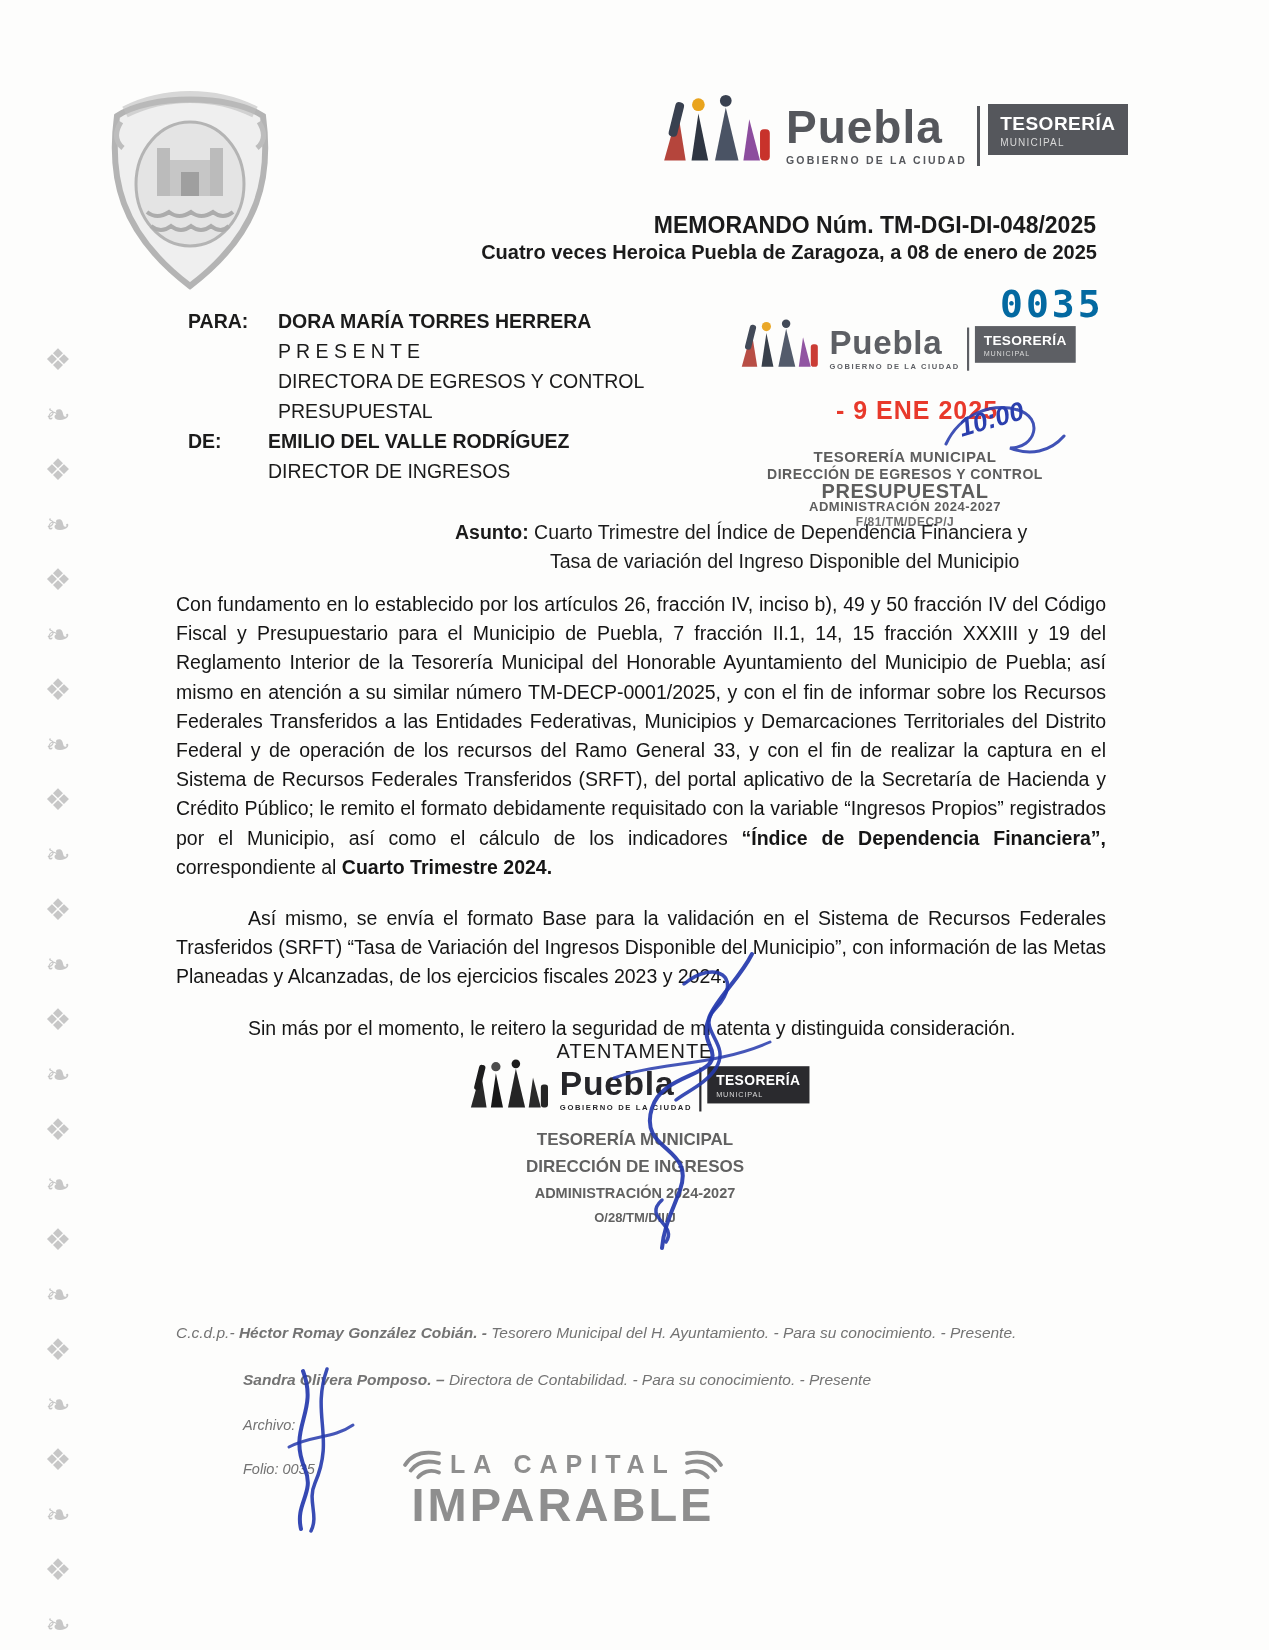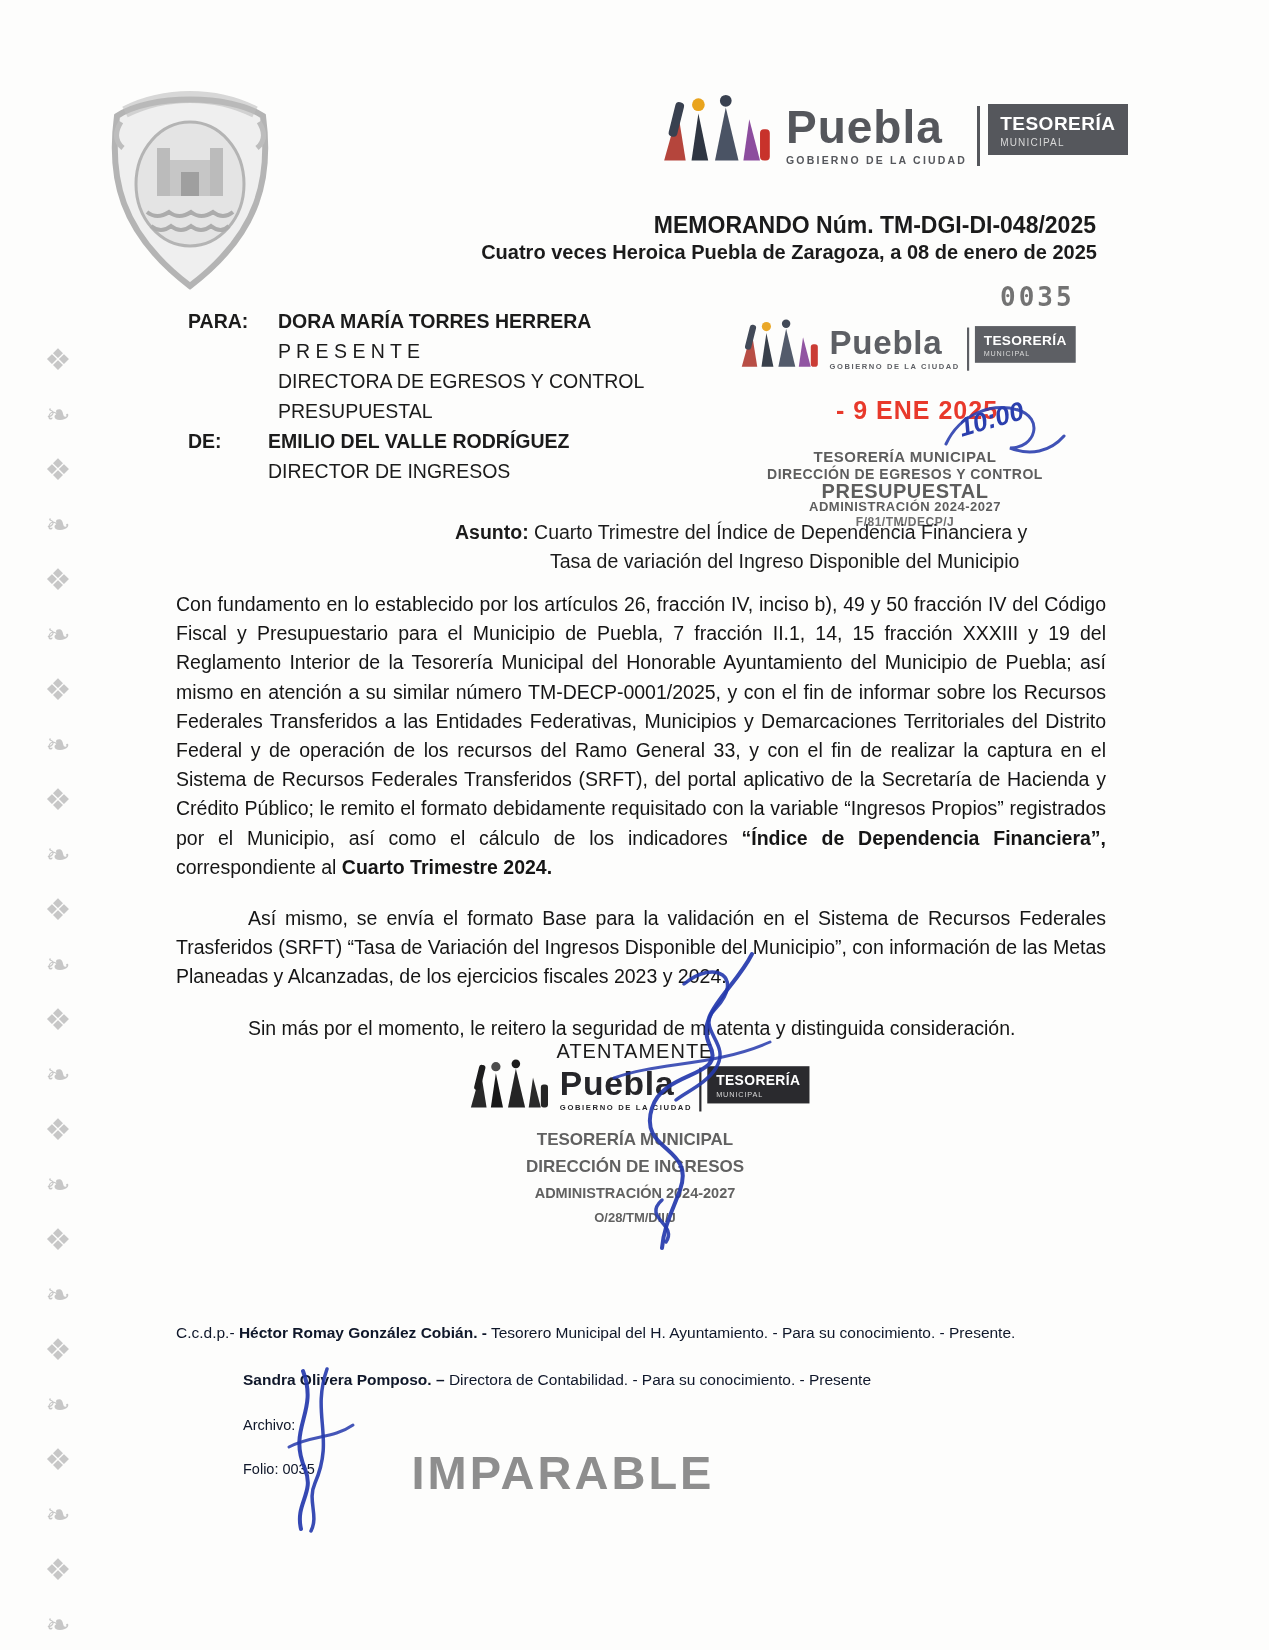--- a/index.html
+++ b/index.html
@@ -38,21 +38,21 @@
   .logo-dark .badge { background:#2a2a2e; }
   .logo-dark .logo-divider { background:#2a2a2e; }
   .logo-dark .logo-icons { filter:grayscale(1) brightness(.45); }
 
   
   .memo-num  { position:absolute; top:212px; right:173px; font-size:23px; font-weight:bold; }
   .date-line { position:absolute; top:241px; right:172px; font-size:20px; font-weight:bold; }
   .folio-red {
     position:absolute; left:1000px; top:282px;
     font-family:"DejaVu Sans Mono", monospace; font-weight:bold;
-    font-size:26px; color:#737373; letter-spacing:3px;text-align:right;
+    font-size:38px; color:#0369a1; letter-spacing:3px;text-align:right;
   }
 
   
   .addr { position:absolute; font-size:19.5px; line-height:30px; }
   .para-block { left:188px; top:306px; width:560px; }
   .de-block   { left:188px; top:426px; width:560px; }
   .addr-label { display:inline-block; font-weight:bold; vertical-align:top; }
   .para-block .addr-label { width:90px; }
   .de-block   .addr-label { width:80px; }
   .addr-name { font-weight:bold; }
@@ -105,21 +105,21 @@
   }
   .in1 { font-size:17px; line-height:27px; }
   .in2 { font-size:17px; line-height:27px; }
   .in3 { font-size:14.5px; line-height:26px; }
   .in4 { font-size:13px; line-height:24px; }
 
   .sig-main { position:absolute; left:566px; top:950px; width:230px; height:300px; pointer-events:none; }
   .sig-scribble { position:absolute; left:275px; top:1365px; width:90px; height:170px; pointer-events:none; }
 
   
-  .footer { position:absolute; left:176px; top:1322px; font-size:15.5px; line-height:22px; color:#0f172a; }
+  .footer { position:absolute; left:176px; top:1322px; font-size:15.5px; line-height:22px; color:#737373;font-style:italic; }
   .footer-indent { margin-left:67px;margin-top:25px; }
   .footer-small { font-size:14.5px; line-height:19px; }
 
   
   .bottom-logo { position:absolute; left:398px; top:1448px; width:330px; text-align:center; color:#8e8e8e; }
   .capital-row { display:flex; align-items:center; justify-content:center; gap:8px; font-weight:bold; font-size:25px; letter-spacing:8px; }
   .wing { width:40px; height:32px; flex:0 0 auto; }
   .imparable { font-size:47px; font-weight:bold; letter-spacing:3px; line-height:1.05; }
 </style>
 </head>
@@ -306,16 +306,25 @@
     <div class="footer-indent footer-small">Folio: 0035</div>
   </div>
 
   <svg class="sig-scribble" viewBox="0 0 90 170">
     <path d="M28 6 C44 48 12 62 30 104 C40 128 20 138 26 164" stroke="#2438ac" stroke-width="4" fill="none" stroke-linecap="round" opacity=".92"></path>
     <path d="M52 4 C36 50 60 72 40 118 C32 136 44 150 36 166" stroke="#2438ac" stroke-width="3.5" fill="none" stroke-linecap="round" opacity=".9"></path>
     <path d="M14 82 C36 70 58 74 78 60" stroke="#2438ac" stroke-width="3" fill="none" stroke-linecap="round" opacity=".85"></path>
   </svg>
 
   <div class="bottom-logo">
+    <div class="capital-row">
+      <svg class="wing" viewBox="0 0 40 34">
+        <path d="M38 6 C18 2 8 8 2 18 M38 16 C24 12 14 16 8 24 M38 26 C28 22 20 26 16 31" stroke="#8e8e8e" stroke-width="4" fill="none" stroke-linecap="round"></path>
+      </svg>
+      <span>LA CAPITAL</span>
+      <svg class="wing" viewBox="0 0 40 34">
+        <path d="M2 6 C22 2 32 8 38 18 M2 16 C16 12 26 16 32 24 M2 26 C12 22 20 26 24 31" stroke="#8e8e8e" stroke-width="4" fill="none" stroke-linecap="round"></path>
+      </svg>
+    </div>
     <div class="imparable">IMPARABLE</div>
   </div>
 
 </div>
 
 </body></html>

